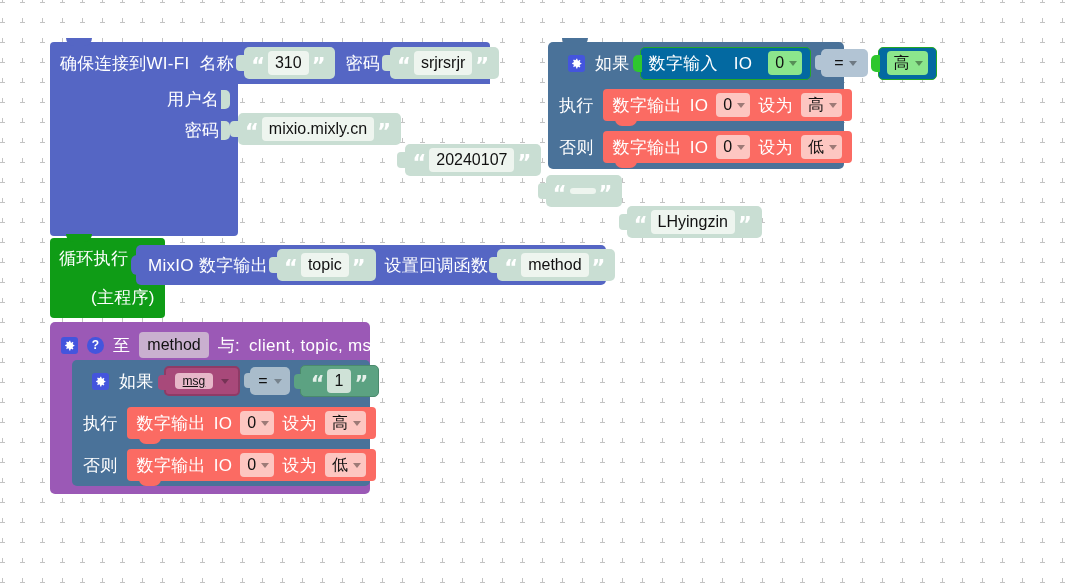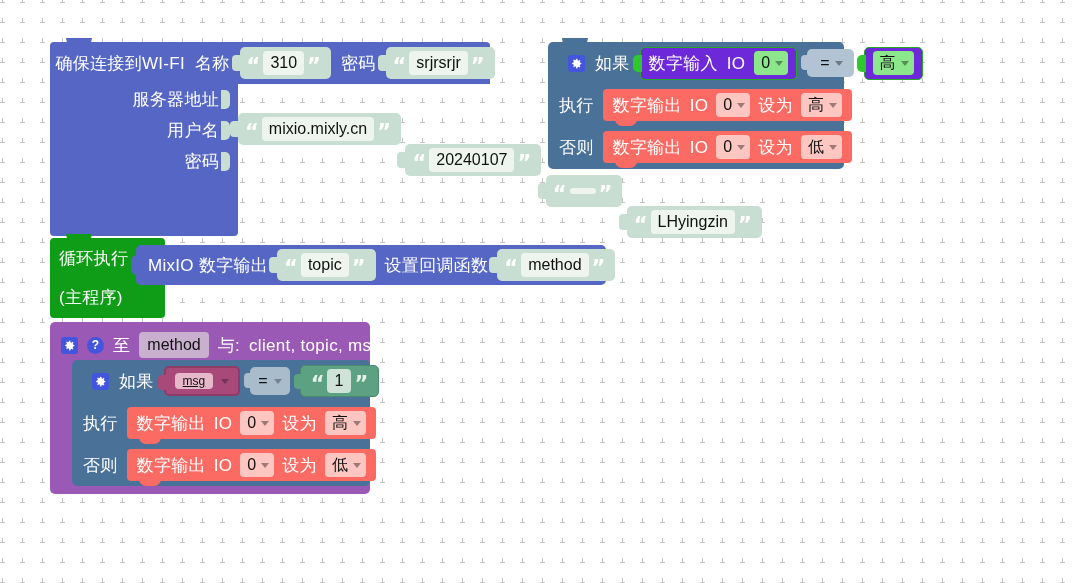--- a/index.html
+++ b/index.html
@@ -144,21 +144,21 @@
     flex: none;
   }
 
   
   #wifi-block {
     left: 50px; top: 42px;
     width: 440px; height: 42px;
     background: #5566c4;
     border-radius: 4px 4px 0 0;
     display: flex; align-items: center;
-    padding-left: 10px; gap: 10px; justify-content: center;
+    padding-left: 10px; gap: 10px;
   }
   .notch-top {
     position: absolute;
     top: -4px; left: 16px;
     width: 26px; height: 8px;
     background: #5566c4;
     border-radius: 0 0 9px 9px;
   }
 
   
@@ -271,22 +271,22 @@
     left: -6px; top: 6px;
     width: 7px; height: 15px;
     background: #b2c4d4;
     border-radius: 4px 0 0 4px;
   }
 
   
   .grnblk {
     display: inline-flex;
     align-items: center;
-    gap: 9px;
-    background: #6d28d9;
+    gap: 16px;
+    background: #0369a1;
     border-radius: 5px;
     padding: 4px 8px;
     height: 33px;
     box-sizing: border-box;
     position: relative;
     border: 1px solid #25a825;
   }
   .grnblk::before {
     content: "";
     position: absolute;
@@ -405,24 +405,20 @@
       <span class="quote">“</span>
       <span class="field">srjrsrjr</span>
       <span class="quote">”</span>
     </span>
   </div>
 
   
   <div class="blk" id="mqtt-block">
 
     <div class="mqtt-row">
-      <span class="label">服务器地址</span>
-      <span class="plug"></span>
-    </div>
-    <div class="mqtt-row">
       <span class="label">用户名</span>
       <span class="plug"></span>
     </div>
     <div class="mqtt-row">
       <span class="label">密码</span>
       <span class="plug"></span>
     </div>
   </div>
 
   
@@ -449,21 +445,21 @@
     <span class="field">LHyingzin</span>
     <span class="quote">”</span>
   </span>
 
   
   <div class="blk" id="loop-block">
     <div class="notch-top"></div>
     <div style="padding:12px 0 0 9px;">
       <div class="label">循环执行</div>
     </div>
-    <div style="padding:22px 0 0 9px;">
+    <div style="padding:22px 0 0 9px;margin-left:32px;">
       <div class="label">(主程序)</div>
     </div>
   </div>
 
   
   <div class="blk" id="mixio-block">
     <div class="notch-left"></div>
     <span class="label">MixIO 数字输出</span>
     <span class="strblk">
       <span class="quote">“</span>

